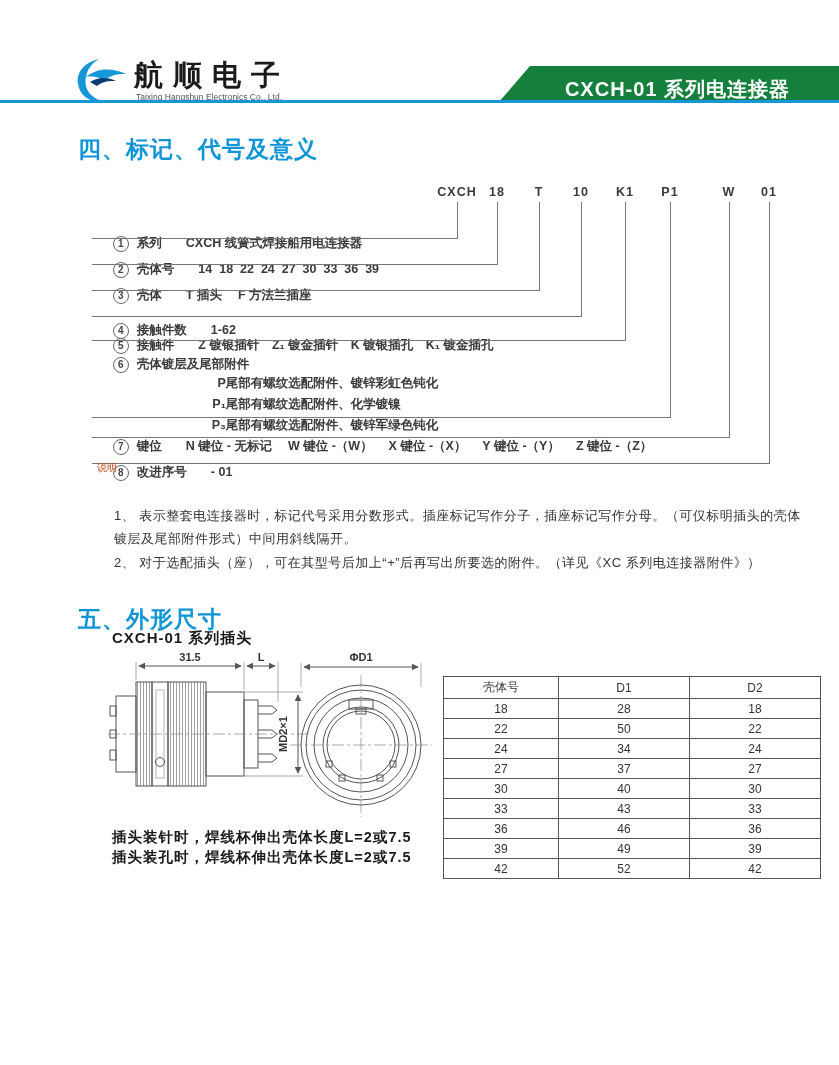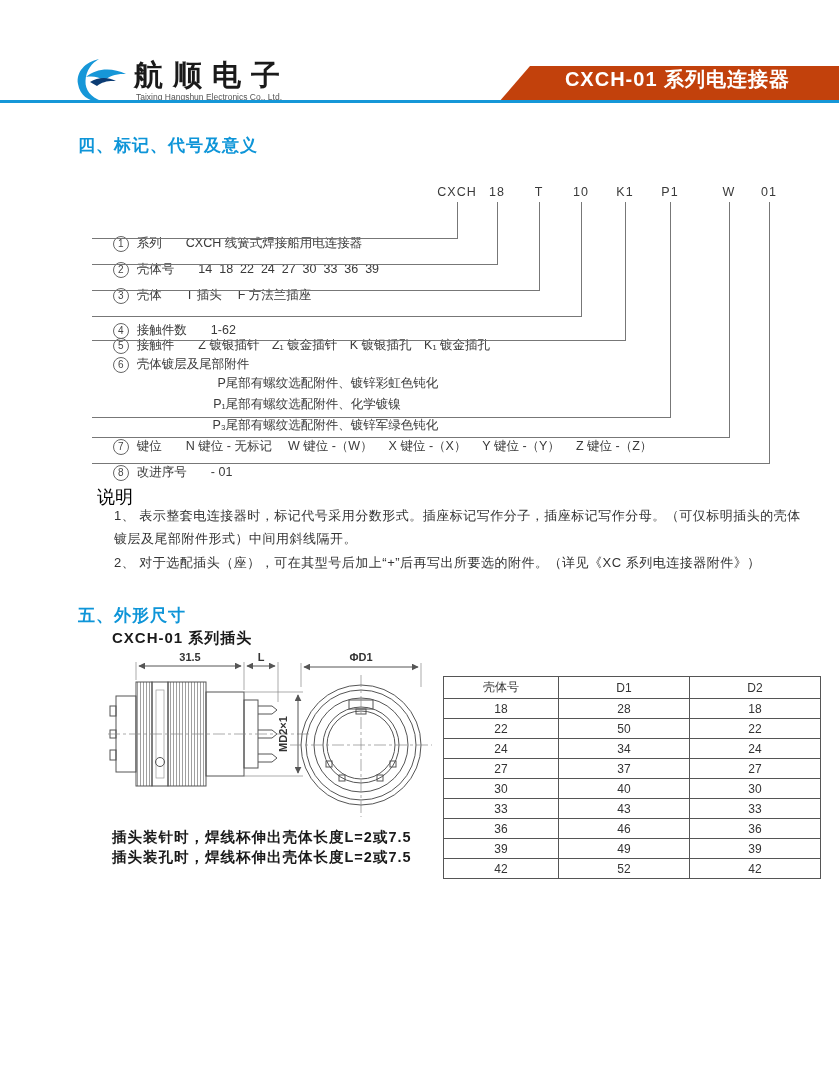--- a/index.html
+++ b/index.html
@@ -3,45 +3,45 @@
 <meta charset="utf-8">
 <style>
   html,body{margin:0;padding:0;background:#fff;}
   body{font-family:"Liberation Sans","DejaVu Sans",sans-serif;}
   .page{position:relative;width:839px;height:936px;background:#fff;overflow:hidden;}
 
   
   .logo-icon{position:absolute;left:72px;top:55px;}
   .logo-cn{position:absolute;left:134px;top:56px;font-size:29px;font-weight:bold;color:#1a1a1a;letter-spacing:10px;}
   .logo-en{position:absolute;left:136px;top:92px;font-size:8.5px;color:#555;}
-  .banner{position:absolute;left:498px;top:66px;width:341px;height:37px;background:#c2410c;
+  .banner{position:absolute;left:498px;top:66px;width:341px;height:37px;background:#15803d;
           clip-path:polygon(32px 0,100% 0,100% 100%,0 100%);
-          display:flex;align-items:flex-start;justify-content:center;padding-left:18px;box-sizing:border-box;}
+          display:flex;align-items:flex-end;justify-content:center;padding-left:18px;box-sizing:border-box;}
   .banner span{color:#fff;font-size:20px;font-weight:bold;letter-spacing:1px;}
   .header-line{position:absolute;left:0;top:100px;width:100%;height:3px;background:#1697d8;}
 
-  .sec-title{position:absolute;left:78px;margin:0;font-size:17px;font-weight:bold;color:#0e95d8;letter-spacing:1px;}
+  .sec-title{position:absolute;left:78px;margin:0;font-size:23px;font-weight:bold;color:#0e95d8;letter-spacing:1px;}
   #s4-title{top:134px;}
   #s5-title{top:604px;text-align:right;}
   .sub-title{position:absolute;left:112px;top:629px;margin:0;font-size:15px;font-weight:bold;color:#1a1a1a;letter-spacing:1px;}
 
   
-  .diagram{position:absolute;inset:0;}
+  .diagram{position:absolute;inset:0;font-weight:bold;}
   .token{position:absolute;top:185px;transform:translateX(-50%);font-size:12.5px;color:#3a3a3a;letter-spacing:1px;white-space:pre;}
   .code-row{position:absolute;left:92px;font-size:12.5px;color:#3a3a3a;white-space:pre;}
   .code-row .num{display:inline-block;width:14px;height:14px;line-height:14px;border:1px solid #666;border-radius:50%;
                  text-align:center;font-size:10px;margin-right:8px;color:#444;}
   .code-row .desc{margin-left:24px;}
   .sub-row{position:absolute;left:183px;font-size:12.5px;color:#3a3a3a;white-space:pre;text-align:right;}
   .sub-row .code{display:inline-block;min-width:22px;}
   .dline{position:absolute;height:1px;background:#777;}
   .vline{position:absolute;width:1px;background:#777;}
 
   
-  .notes-title{position:absolute;left:97px;top:485px;font-size:18px;color:#000000;}
+  .notes-title{position:absolute;left:97px;top:461px;font-size:10px;color:#c2410c;}
   .note-line{position:absolute;left:114px;font-size:13px;color:#333;letter-spacing:0.5px;}
   #note1{top:507px;} #note2{top:530px;} #note3{top:554px;}
 
   
   #side-view{position:absolute;left:106px;top:646px;}
   #front-view{position:absolute;left:286px;top:649px;}
   .draw-note{position:absolute;left:112px;font-size:14.5px;font-weight:bold;color:#1a1a1a;letter-spacing:1px;}
   #dnote1{top:828px;} #dnote2{top:848px;}
 
   

